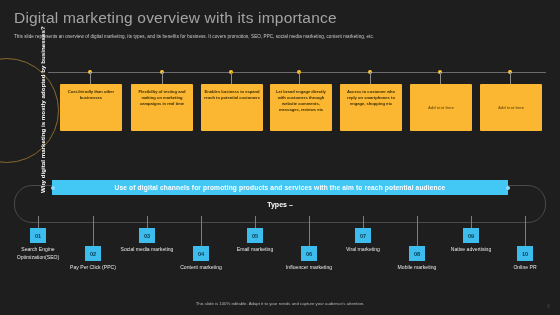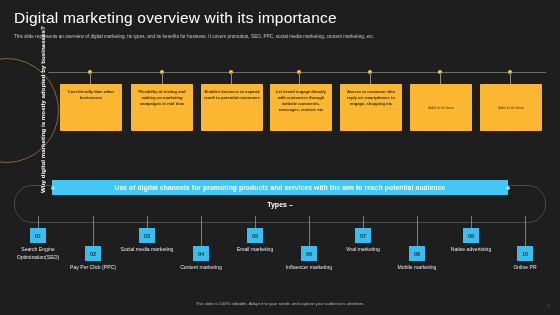--- a/index.html
+++ b/index.html
@@ -8,21 +8,21 @@
     background:#1e1e1e;
     font-family:"Liberation Sans", sans-serif;
     color:#ffffff;
     position:relative;
   }
   .slide { position:relative; width:560px; height:315px; background:#1e1e1e; overflow:hidden; }
 
   
   .title {
     position:absolute; left:14px; top:9px;
-    font-size:15.5px; font-weight:400; letter-spacing:.2px; color:#ffffff;
+    font-size:15.5px; font-weight:400; letter-spacing:.2px; color:#a3a3a3;
     white-space:nowrap;
   }
   .subtitle {
     position:absolute; left:14px; top:34px;
     font-size:4.6px; color:#c9c9c9; letter-spacing:.05px; white-space:nowrap;
   }
 
   
   .circle-deco {
     position:absolute; left:-46px; top:58px;

